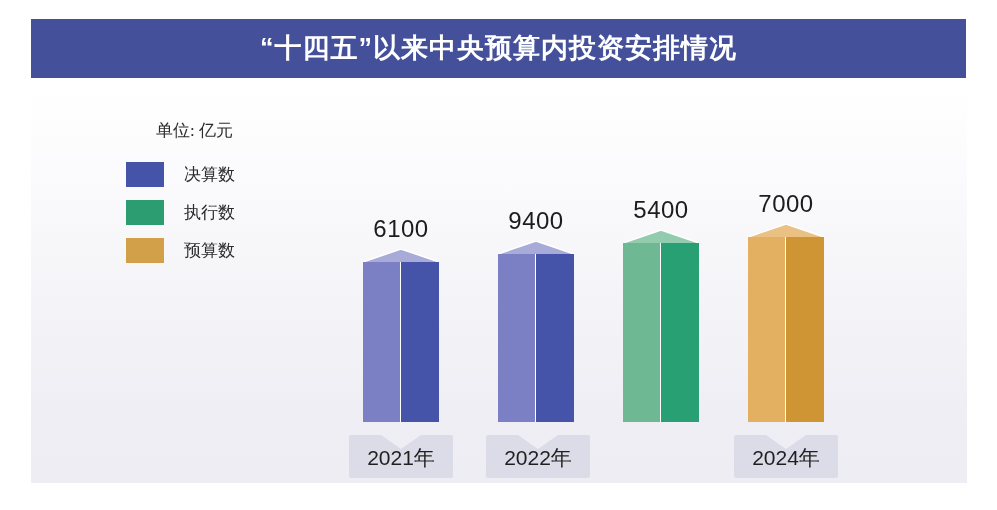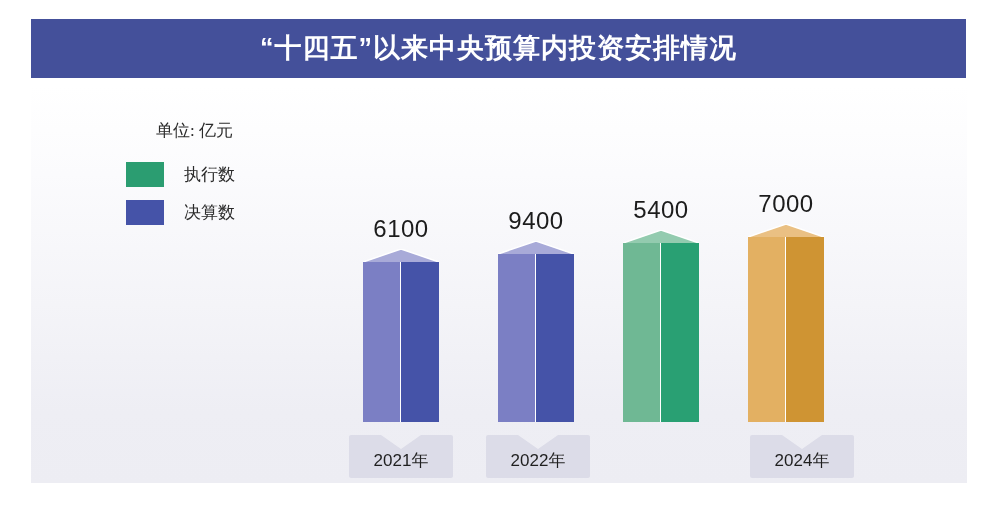--- a/index.html
+++ b/index.html
@@ -142,48 +142,52 @@
     width: 104px;
     height: 43px;
   }
   .year-box svg { position: absolute; left: 0; top: 0; }
   .year-text {
     position: absolute;
     left: 0;
     bottom: 6px;
     width: 104px;
     text-align: center;
-    font-size: 17px;
+    font-size: 21px;
     color: #1f1f1f;
   }
 </style>
 </head>
 <body>
 
 <div id="root">
 
   <div class="title-banner">
     <div class="title-text">“十四五”以来中央预算内投资安排情况</div>
   </div>
 
   <div class="chart-panel">
 
     <div class="legend">
       <div class="legend-unit">单位: 亿元</div>
 
       <div class="legend-row">
+        <span class="legend-swatch" id="sw0" style="background: rgb(69, 83, 168);"></span>
+        <span class="legend-label">决算数</span>
+      </div>
+
+      <div class="legend-row">
         <span class="legend-swatch" id="sw1" style="background: rgb(43, 157, 113);"></span>
         <span class="legend-label">执行数</span>
       </div>
 
       <div class="legend-row">
-        <span class="legend-swatch" id="sw0" style="background: rgb(69, 83, 168);"></span>
-        <span class="legend-label">决算数</span>
-      </div>
-
+        <span class="legend-swatch" id="sw2" style="background: rgb(211, 160, 74);"></span>
+        <span class="legend-label">预算数</span>
+      </div>
     </div>
 
     <div class="bars-area" id="bars-area">
         <div class="bar-group" style="left: 308px; bottom: 5px; height: 229px;">
           <div class="value-label" style="bottom: 235px;">6100</div>
           <div class="bar3d" style="height: 186px; bottom: 43px; position: absolute;">
             <div class="bar-top">
               <svg width="76" height="26" viewBox="0 0 76 26">
                 <polygon points="38,0 76,13 38,26 0,13" fill="#A8AAD8" stroke="#ffffff" stroke-width="1.5"></polygon>
               </svg>
@@ -240,21 +244,21 @@
             <div class="bar-top">
               <svg width="76" height="26" viewBox="0 0 76 26">
                 <polygon points="38,0 76,13 38,26 0,13" fill="#EAC083" stroke="#ffffff" stroke-width="1.5"></polygon>
               </svg>
             </div>
             <div class="bar-body" style="height: 185px; top: 13px;">
               <div class="face-left" style="background: rgb(227, 176, 98); border-right: 1.5px solid rgb(255, 255, 255); box-sizing: border-box;"></div>
               <div class="face-right" style="background: rgb(207, 148, 51);"></div>
             </div>
           </div>
-          <div class="year-box" style="left: 26px; bottom: 0px;">
+          <div class="year-box" style="left: 10px; bottom: 0px;">
             <svg width="104" height="43" viewBox="0 0 104 43">
               <path d="M2,0 L32,0 L52,14 L72,0 L102,0 Q104,0 104,2 L104,41 Q104,43 102,43 L2,43 Q0,43 0,41 L0,2 Q0,0 2,0 Z" fill="#DCDCE8"></path>
             </svg>
             <div class="year-text">2024年</div>
           </div>
         </div>
       </div>
 
   </div>
 </div>

